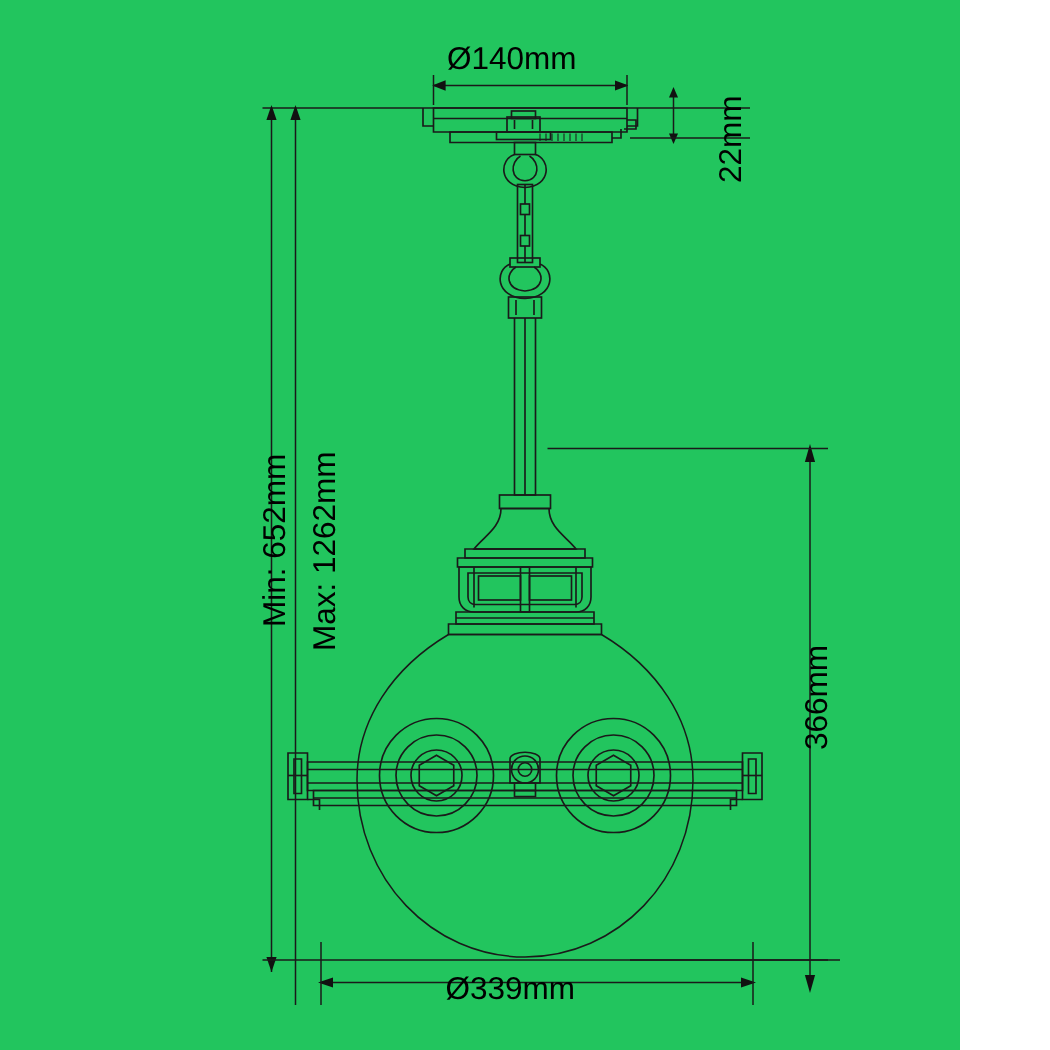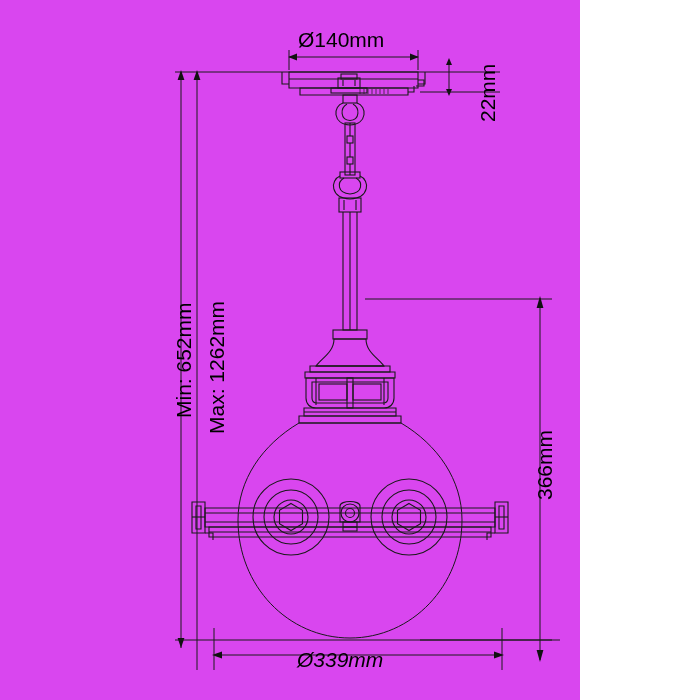--- a/index.html
+++ b/index.html
@@ -1,18 +1,18 @@
 <!DOCTYPE html>
 <html><head>
 <meta charset="utf-8">
 <style>
   html,body{margin:0;padding:0;background:#ffffff;}
   body{width:700px;height:700px;overflow:hidden;
        font-family:"Liberation Sans",sans-serif;color:#000;}
-  #stage{position:relative;width:580px;height:700px;background:#d946ef;}
+  #stage{position:relative;width:640px;height:700px;background:#22c55e;}
   svg#drawing{position:absolute;left:0;top:0;width:700px;height:700px;display:block;}
   .dimtext{position:absolute;font-family:"Liberation Sans",sans-serif;
            color:#000;white-space:nowrap;letter-spacing:0px;}
   .vert{transform-origin:0 0;}
 </style>
 </head>
 <body>
 
 <div id="stage">
 
@@ -210,15 +210,15 @@
   <div class="dimtext" style="left:298px;top:28px;font-size:21px;">Ø140mm</div>
 
   <div class="dimtext vert" style="left:476px;top:122px;font-size:21px;transform:rotate(-90deg);">22mm</div>
 
   <div class="dimtext vert" style="left:172px;top:418px;font-size:21px;transform:rotate(-90deg);">Min: 652mm</div>
 
   <div class="dimtext vert" style="left:205px;top:434px;font-size:21px;transform:rotate(-90deg);">Max: 1262mm</div>
 
   <div class="dimtext vert" style="left:533px;top:500px;font-size:21px;transform:rotate(-90deg);">366mm</div>
 
-  <div class="dimtext" style="left:297px;top:648px;font-size:21px;font-style:italic;">Ø339mm</div>
+  <div class="dimtext" style="left:297px;top:648px;font-size:21px;">Ø339mm</div>
 
 </div>
 
 </body></html>

